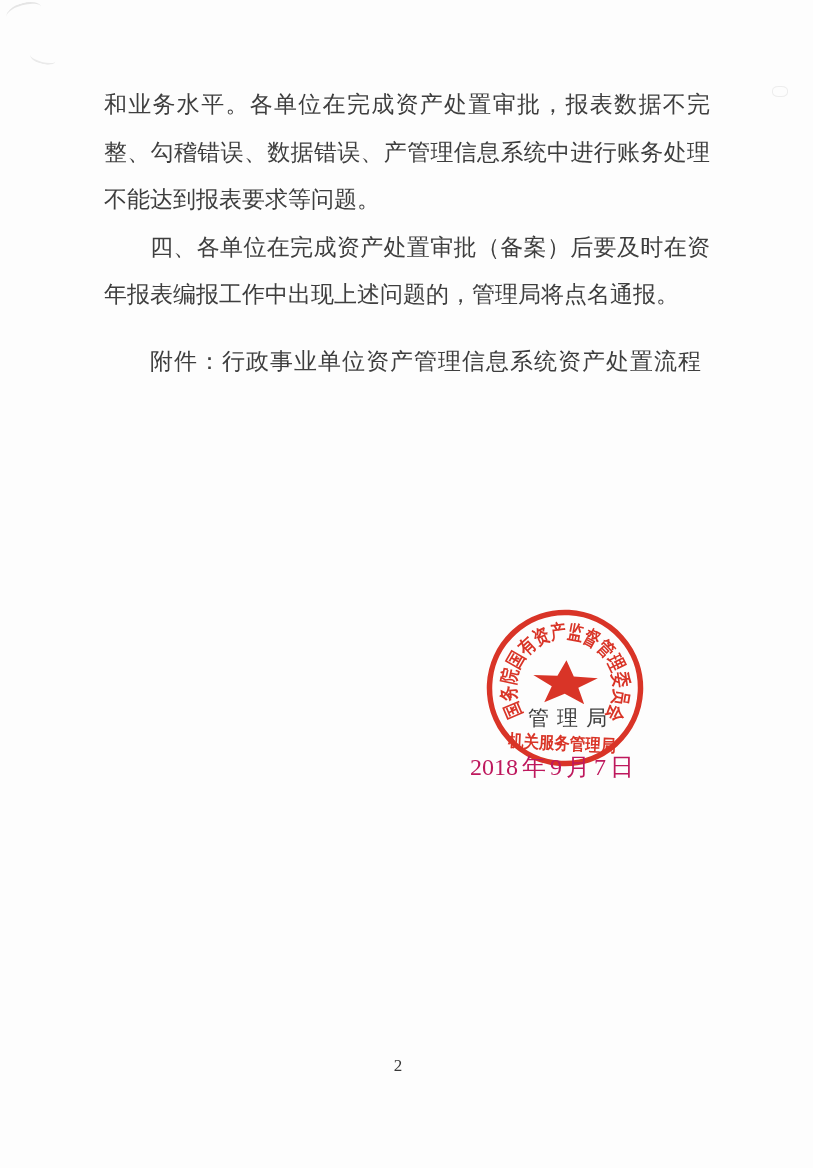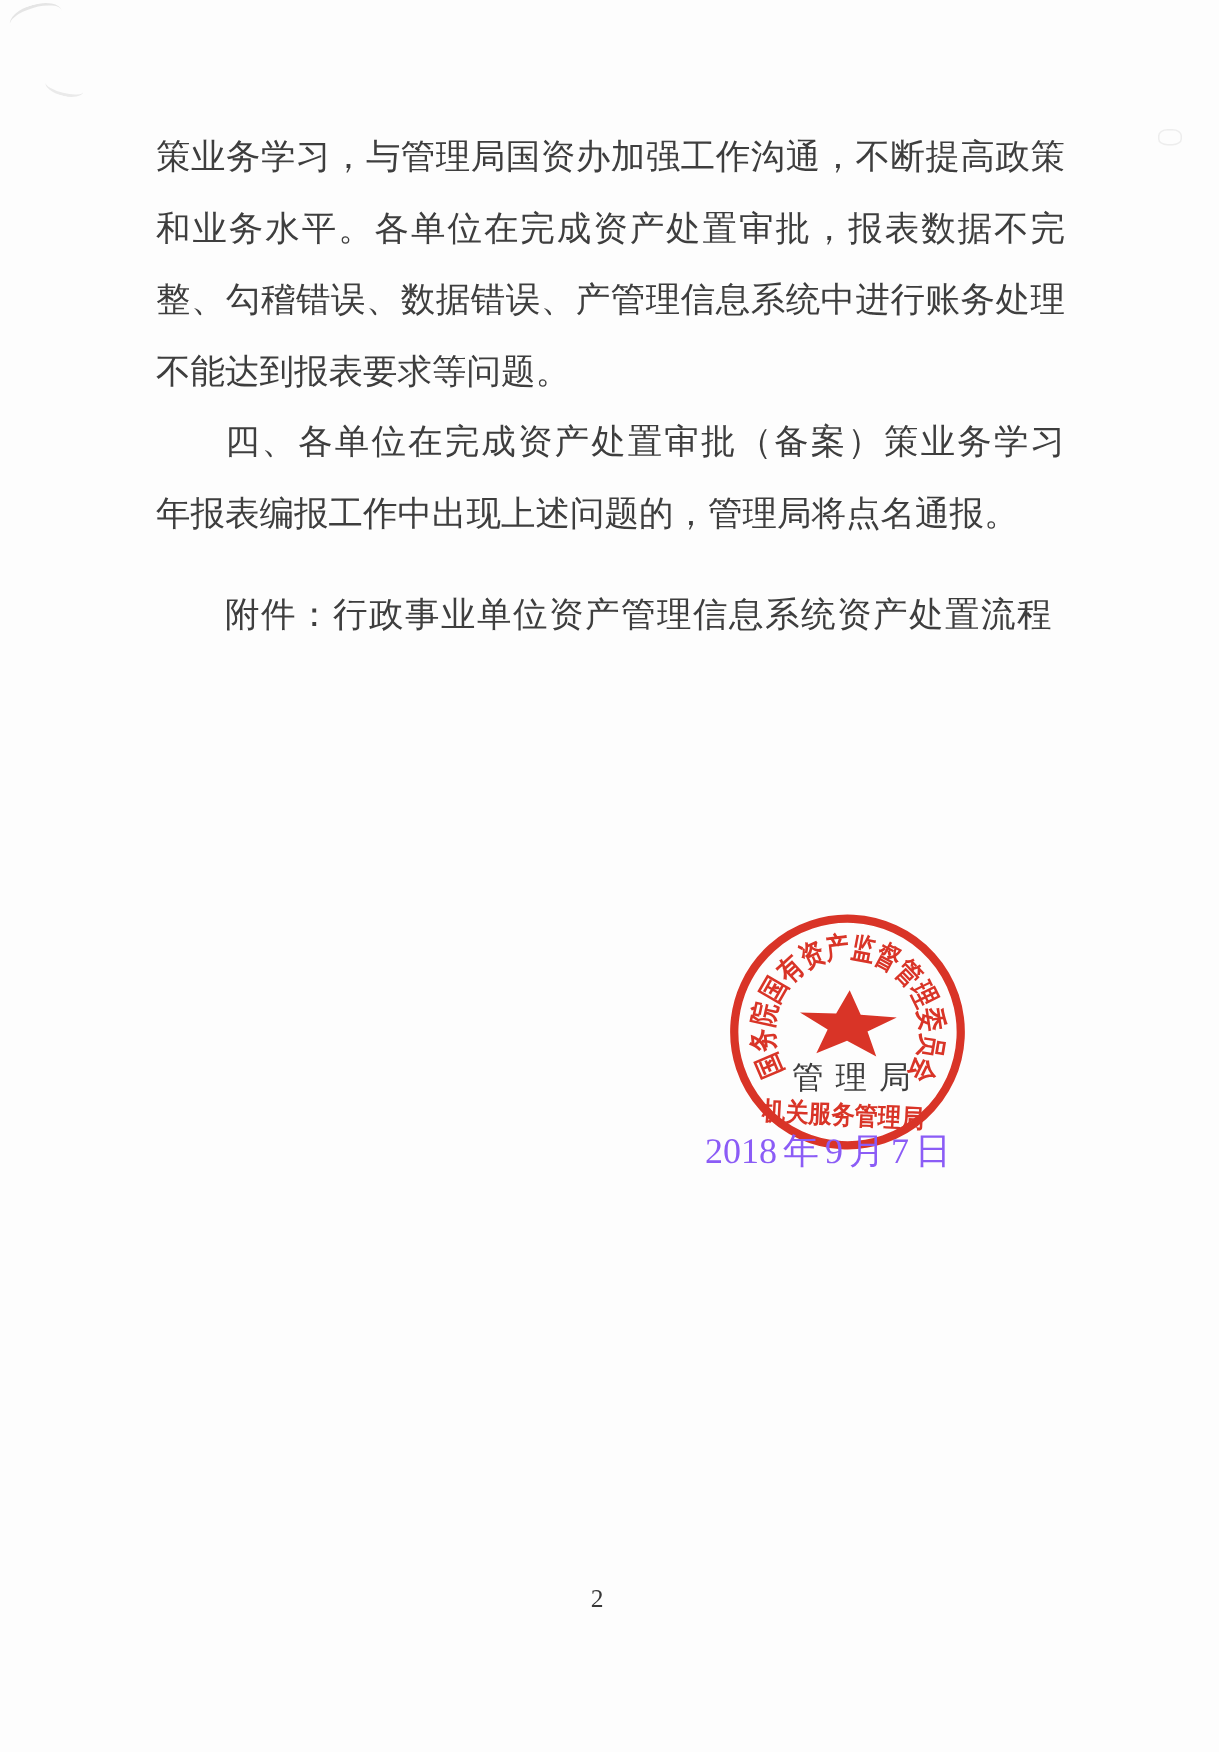--- a/index.html
+++ b/index.html
@@ -33,42 +33,41 @@
     font-size:21px;letter-spacing:8px;color:#3e3e3e;white-space:nowrap;
   }
   .seal{
     position:absolute;left:447px;top:602px;width:172px;height:172px;
     transform:rotate(3deg);mix-blend-mode:multiply;opacity:.95;
   }
   .seal .ring-text{font-size:19.5px;font-weight:700;fill:#d9291b;font-family:"Liberation Serif","DejaVu Serif",serif;}
   .seal .inner-text{font-size:17px;font-weight:700;fill:#d9291b;font-family:"Liberation Serif","DejaVu Serif",serif;}
   .date{
     position:absolute;left:438px;top:751px;
-    font-size:24px;color:#8b5cf6;word-spacing:-2px;white-space:nowrap;
+    font-size:24px;color:#be185d;word-spacing:-2px;white-space:nowrap;
   }
   .page-number{
     position:absolute;left:370px;top:1056px;width:56px;
     text-align:center;font-size:17px;color:#383838;
   }
 </style>
 </head>
 <body>
 
 <div class="page">
 
   <div class="artifact a1"></div>
   <div class="artifact a2"></div>
   <div class="artifact a3"></div>
 
   <div class="body-text">
-    <div class="ln full">策业务学习，与管理局国资办加强工作沟通，不断提高政策</div>
     <div class="ln full">和业务水平。各单位在完成资产处置审批，报表数据不完</div>
     <div class="ln full">整、勾稽错误、数据错误、产管理信息系统中进行账务处理</div>
     <div class="ln end">不能达到报表要求等问题。</div>
-    <div class="ln full indent">四、各单位在完成资产处置审批（备案）策业务学习</div>
+    <div class="ln full indent">四、各单位在完成资产处置审批（备案）后要及时在资</div>
     <div class="ln end">年报表编报工作中出现上述问题的，管理局将点名通报。</div>
     <div class="ln attachment">附件：行政事业单位资产管理信息系统资产处置流程</div>
   </div>
 
   <div class="signature-block">
     <div class="issuer">管理局</div>
 
     <svg class="seal" viewBox="0 0 172 172" xmlns="http://www.w3.org/2000/svg">
       <circle cx="86" cy="86" r="75.5" fill="none" stroke="#d9291b" stroke-width="5.5"></circle>
       <path id="ringPath" d="M 45.05 114.7 A 50 50 0 1 1 126.95 114.7" fill="none"></path>

